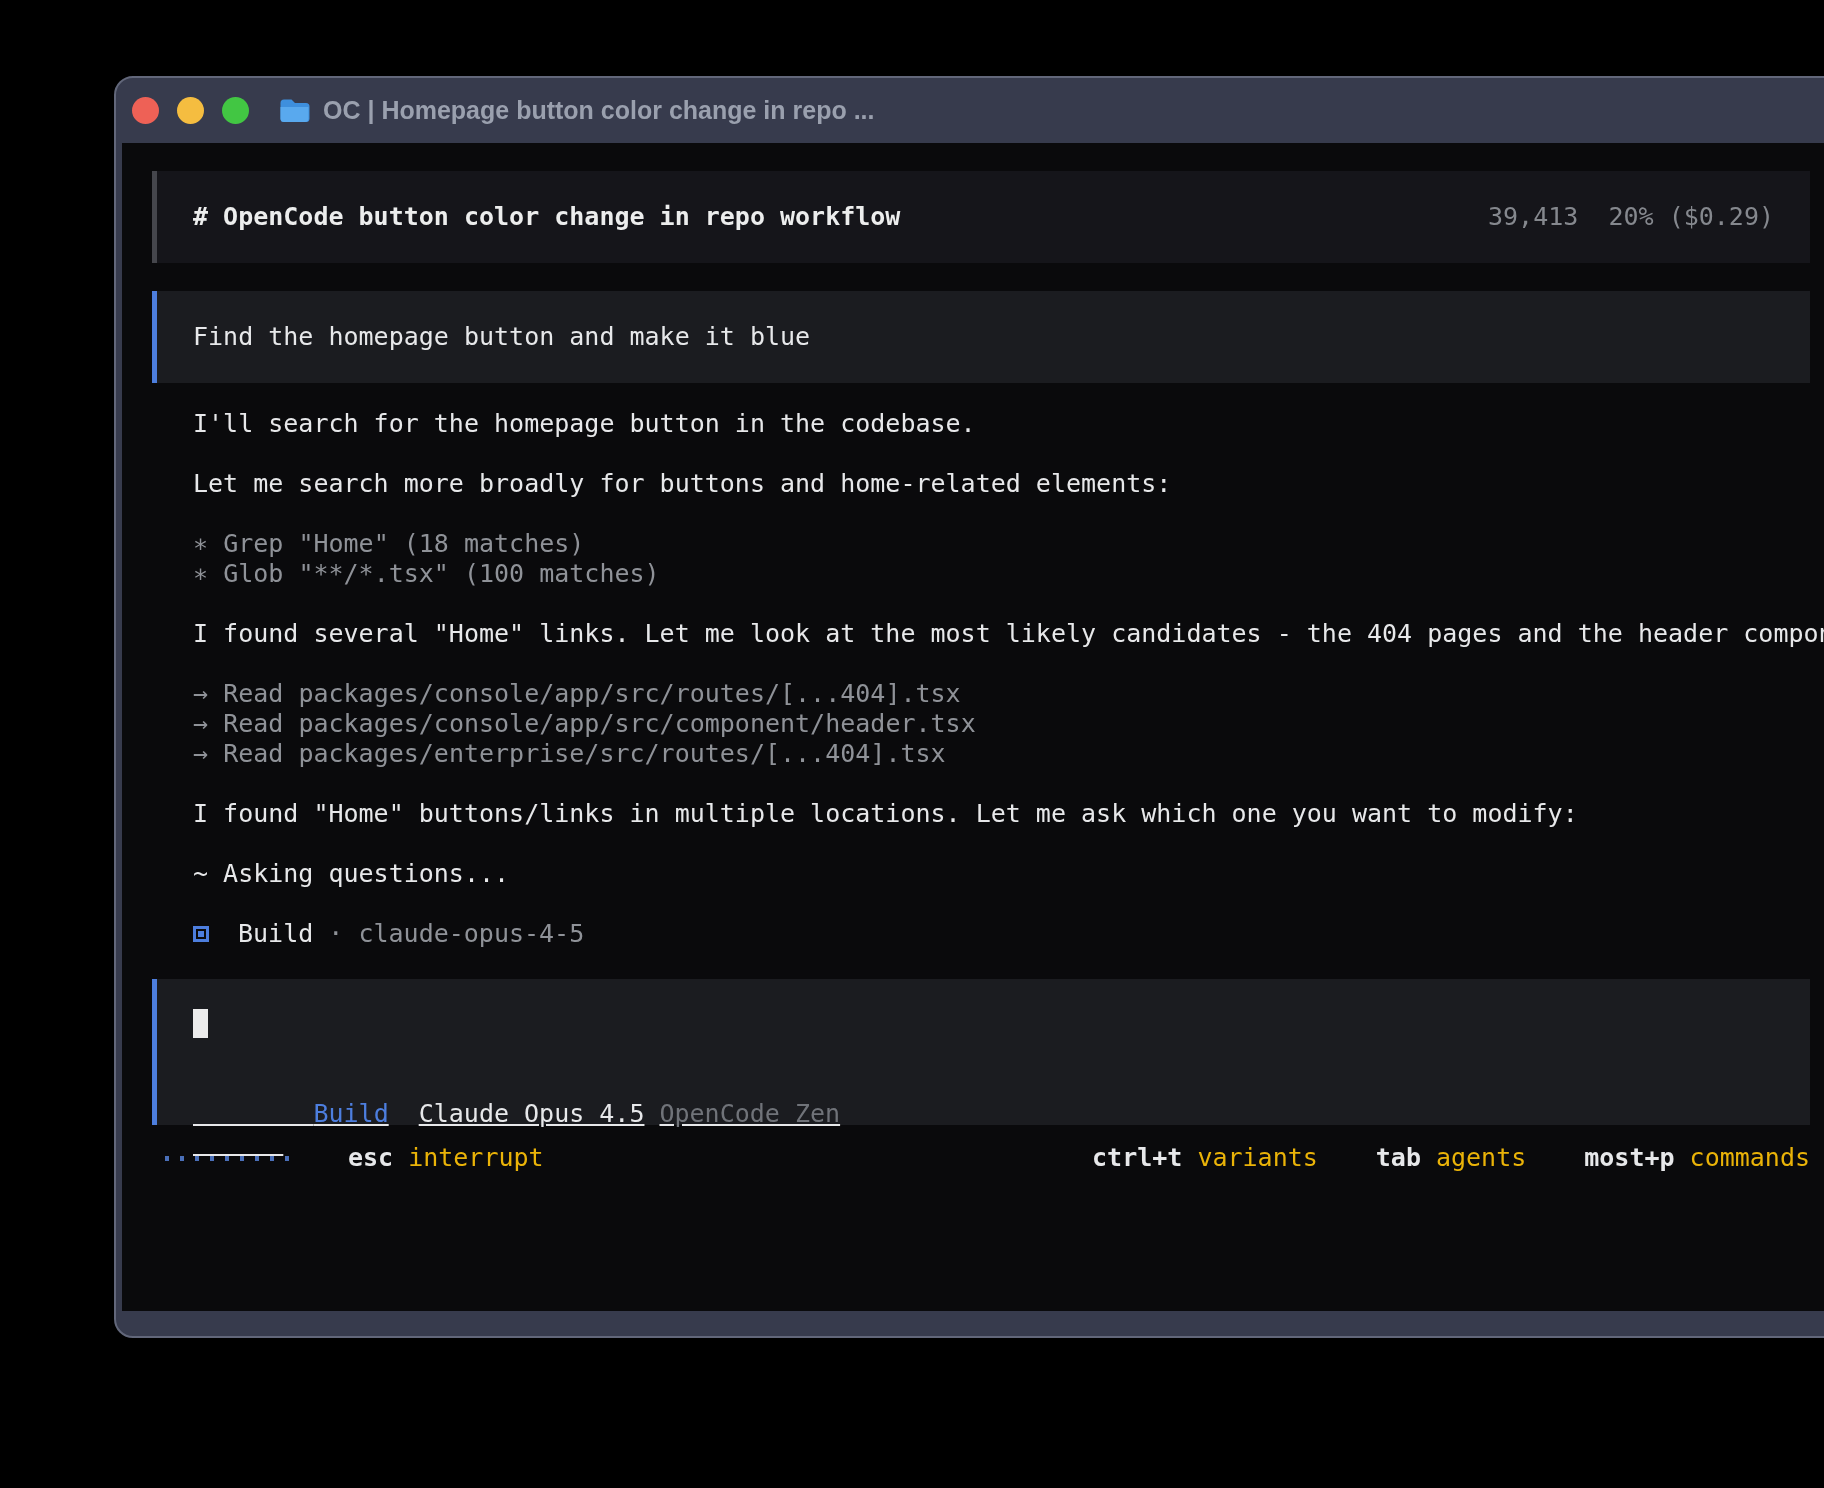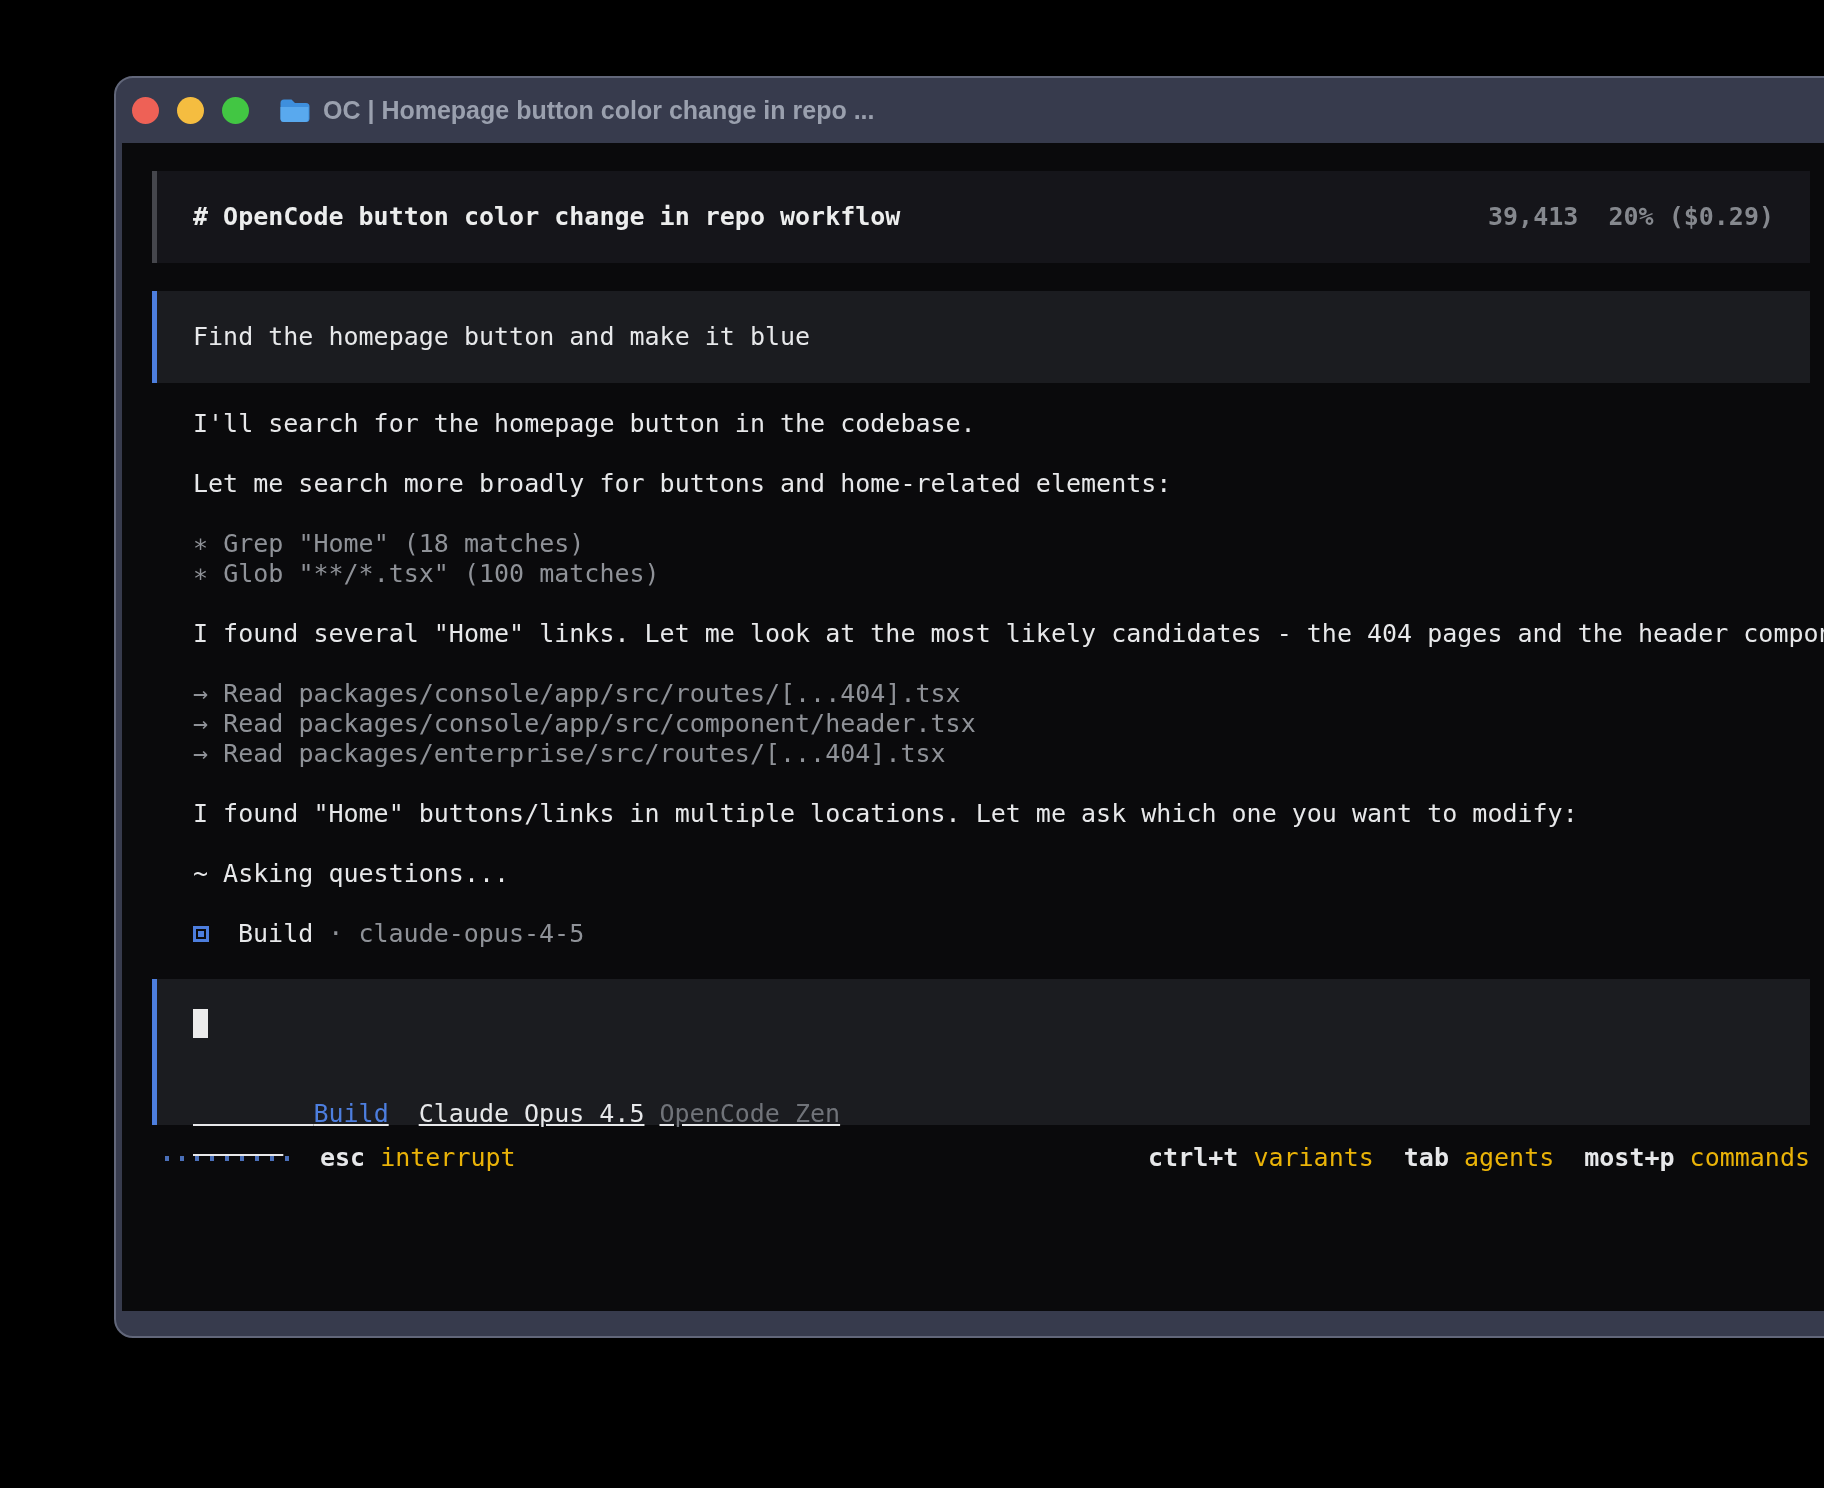--- a/index.html
+++ b/index.html
@@ -57,21 +57,21 @@
     border-left:5px solid #45464c;
     padding:31px 36px;
   }
   .session-header {
     background:#15151a;
     border-left-color:#45464c;
     display:flex; justify-content:space-between; align-items:center;
     margin-bottom:28px;
   }
   .session-title { font-weight:bold; color:#eceded; white-space:pre; }
-  .session-stats { color:#85888e; white-space:pre;font-weight:bold; }
+  .session-stats { color:#85888e; white-space:pre; }
 
   .user-block {
     background:#1b1c20;
     border-left-color:#4d7ede;
     margin-bottom:26px;
   }
   .user-text { color:#e7e8ea; white-space:pre; }
 
   .message-area { padding-left:41px; padding-right:0; }
   .para { margin:0 0 30px 0; }
@@ -116,21 +116,21 @@
   
   .statusbar {
     margin-top:18px;
     display:flex; justify-content:space-between; align-items:center;
     height:30px;
   }
   .status-left { display:flex; align-items:center; }
   .spinner { display:flex; gap:11px; margin-left:13px; align-items:center; }
   .spinner .dot { width:4px; height:5px; background:#4a6fb8; }
   .esc-group { margin-left:31px; white-space:pre; }
-  .key-cap { font-weight:bold; color:#e7e8ea; }
+  .key-cap { font-weight:bold; color:#e7e8ea;margin-left:28px; }
   .key-label { color:#eab308; margin-left:15px; }
   .status-right { display:flex; align-items:flex-end; }
   .hint { margin-left:30px; white-space:pre; }
   .hint:first-child { margin-left:0; }
 </style>
 </head>
 <body>
 
 <div class="window">
 

